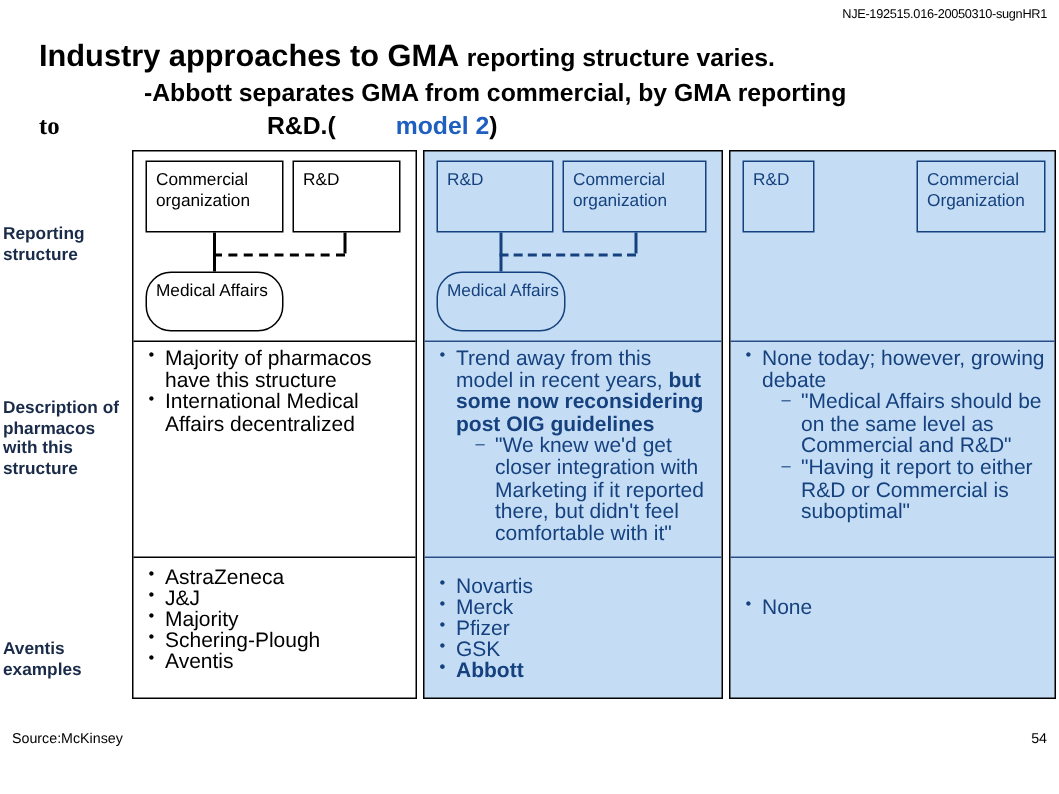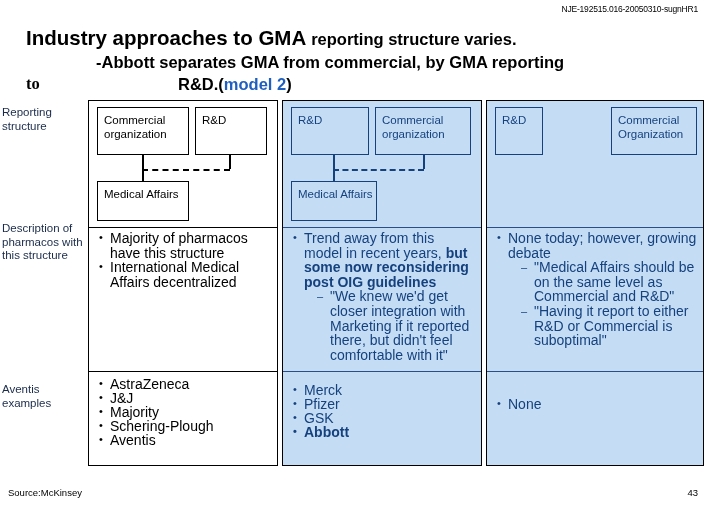--- a/index.html
+++ b/index.html
@@ -25,33 +25,33 @@
   .title-line2{
     font-size:16.5px;font-weight:bold;line-height:22px;
     padding-left:96px;white-space:nowrap;
   }
   .title-line3{
     font-size:16.5px;font-weight:bold;line-height:22px;
     position:relative;height:22px;
   }
   .title-line3 .to{position:absolute;left:26px;top:0;font-family:Liberation Serif, serif;}
   .title-line3 .rd{position:absolute;left:178px;top:0;}
-  .blue-em{color:#1f5fbf;}
+  .blue-em{color:#1f5fbf;margin-left:40px;}
 
   
   .matrix{
     position:absolute;left:0px;top:100px;width:706px;height:366px;
   }
   .rowlabels{
     position:absolute;left:2px;top:0px;width:84px;height:366px;
   }
   .rowlabel{
     position:absolute;
-    font-size:11.5px;font-weight:normal;color:#1a2b4a;
-    line-height:13.5px;width:84px;
+    font-size:11.5px;font-weight:bold;color:#1a2b4a;
+    line-height:13.5px;width:84px;margin-top:44px;
   }
   .rl-reporting{top:6px;}
   .rl-desc{top:122px;}
   .rl-ind{top:283px;}
 
   .col{
     position:absolute;top:0px;height:366px;
     border:1.6px solid #000;box-sizing:border-box;
   }
   .col1{left:88px;width:190px;background:#ffffff;}
@@ -64,21 +64,21 @@
     position:absolute;border:1.4px solid #12316b;box-sizing:border-box;
     font-size:11.5px;line-height:14px;
     padding:5px 0 0 6px;
   }
   .col1 .obox{border-color:#000;color:#000;background:#ffffff;}
   .col2 .obox,.col3 .obox{border-color:#15427e;color:#15427e;background:#c5dcf5;}
 
   
   .ob-a{left:8px;top:6px;width:92px;height:48px;}
   .ob-b{left:106px;top:6px;width:72px;height:48px;}
-  .ob-c{left:8px;top:80px;width:92px;height:40px;}
+  .ob-c{left:8px;top:80px;width:92px;height:40px;border-radius:17px;}
   .col2 .ob-a{left:8px;top:6px;width:78px;height:48px;}
   .col2 .ob-b{left:92px;top:6px;width:96px;height:48px;}
   .col2 .ob-c{left:8px;top:80px;width:86px;height:40px;}
 
   .vline{position:absolute;width:2px;background:#000;}
   .col2 .vline{background:#15427e;}
   .dashline{position:absolute;height:0;border-top:2px dashed #000;}
   .col2 .dashline{border-top-color:#15427e;}
 
   
@@ -203,20 +203,21 @@
         <li><span>Trend away from this model in recent years, </span><span class="bold">but some now reconsidering post OIG guidelines</span>
           <ul class="sub">
             <li>"We knew we'd get closer integration with Marketing if it reported there, but didn't  feel comfortable with it"</li>
           </ul>
         </li>
       </ul>
     </div>
     <div class="sep" style="top:270px;"></div>
     <div class="body-text ind-area">
       <ul class="bl tight">
+        <li>Novartis</li>
         <li>Merck</li>
         <li>Pfizer</li>
         <li>GSK</li>
         <li class="bold">Abbott</li>
       </ul>
     </div>
   </div>
 
   <div class="col col3">
     <div class="org">
@@ -238,13 +239,13 @@
     <div class="body-text ind-area">
       <ul class="bl tight">
         <li>None</li>
       </ul>
     </div>
   </div>
 
 </div>
 
 <div class="footer">Source:McKinsey</div>
-<div class="pageno">43</div>
+<div class="pageno">54</div>
 
 </body></html>

